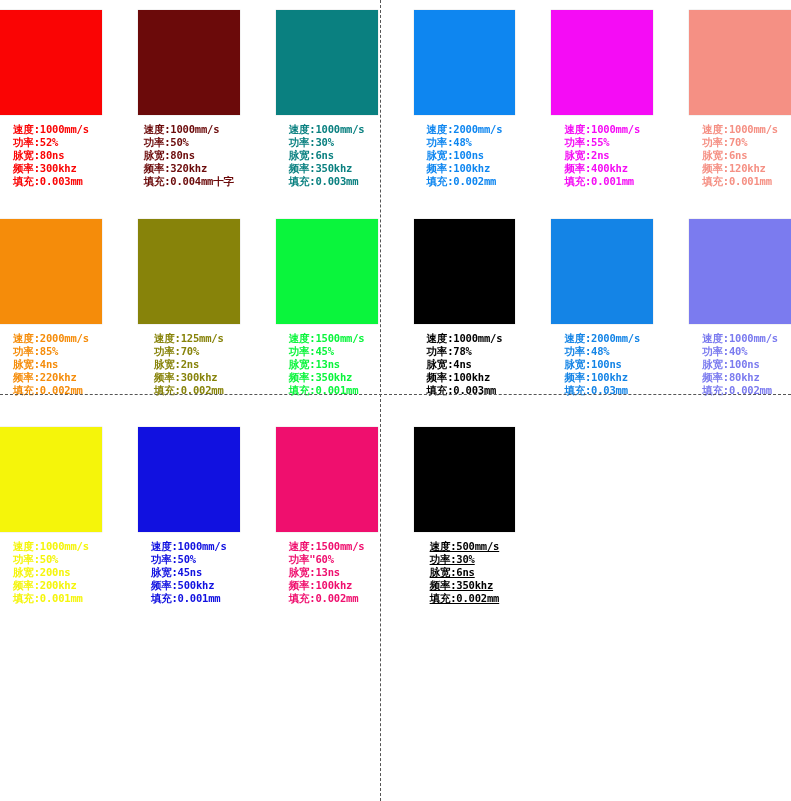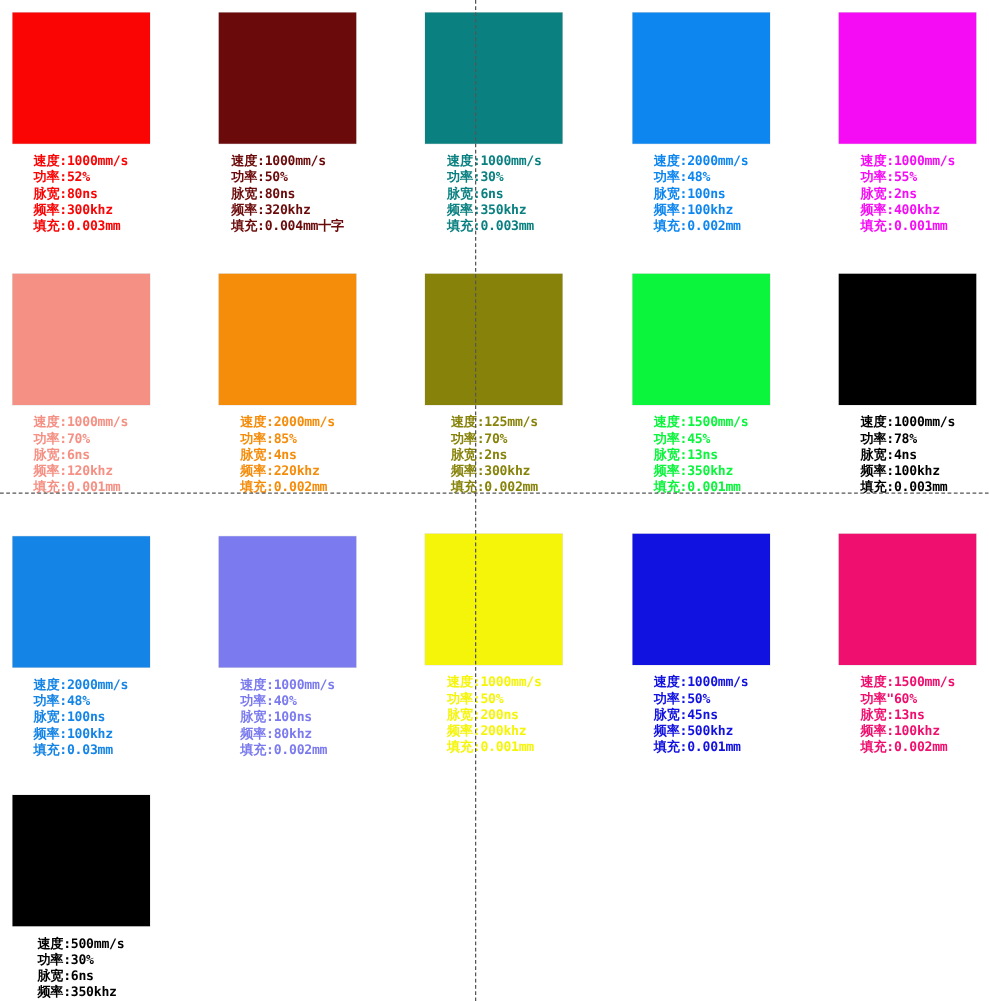--- a/index.html
+++ b/index.html
@@ -33,21 +33,21 @@
     left: 0;
     top: 394px;
     width: 791px;
     height: 0;
     border-top: 1px dashed #555555;
   }
   .grid {
     position: absolute;
     inset: 0;
     display: grid;
-    grid-template-columns: repeat(5, 1fr);
+    grid-template-columns: repeat(6, 1fr);
     grid-template-rows: repeat(4, 1fr);
     gap: 36px;
   }
   .cell {
     position: relative;
   }
   .swatch-wrap {
     position: absolute;
     left: 0;
     right: 0;
@@ -314,21 +314,21 @@
           <span class="pline">填充:0.002mm</span>
         </div>
       </div>
     </div>
 
     <div class="cell row4">
       <div class="swatch-wrap">
         <div class="swatch" style="background: rgb(0, 0, 0);"></div>
       </div>
       <div class="params">
-        <div class="params-inner" style="color: rgb(0, 0, 0);">
+        <div class="params-inner" style="color: rgb(0, 0, 0); text-decoration: underline;">
           <span class="pline">速度:500mm/s</span>
           <span class="pline">功率:30%</span>
           <span class="pline">脉宽:6ns</span>
           <span class="pline">频率:350khz</span>
           <span class="pline">填充:0.002mm</span>
         </div>
       </div>
     </div>
 
   </div>

